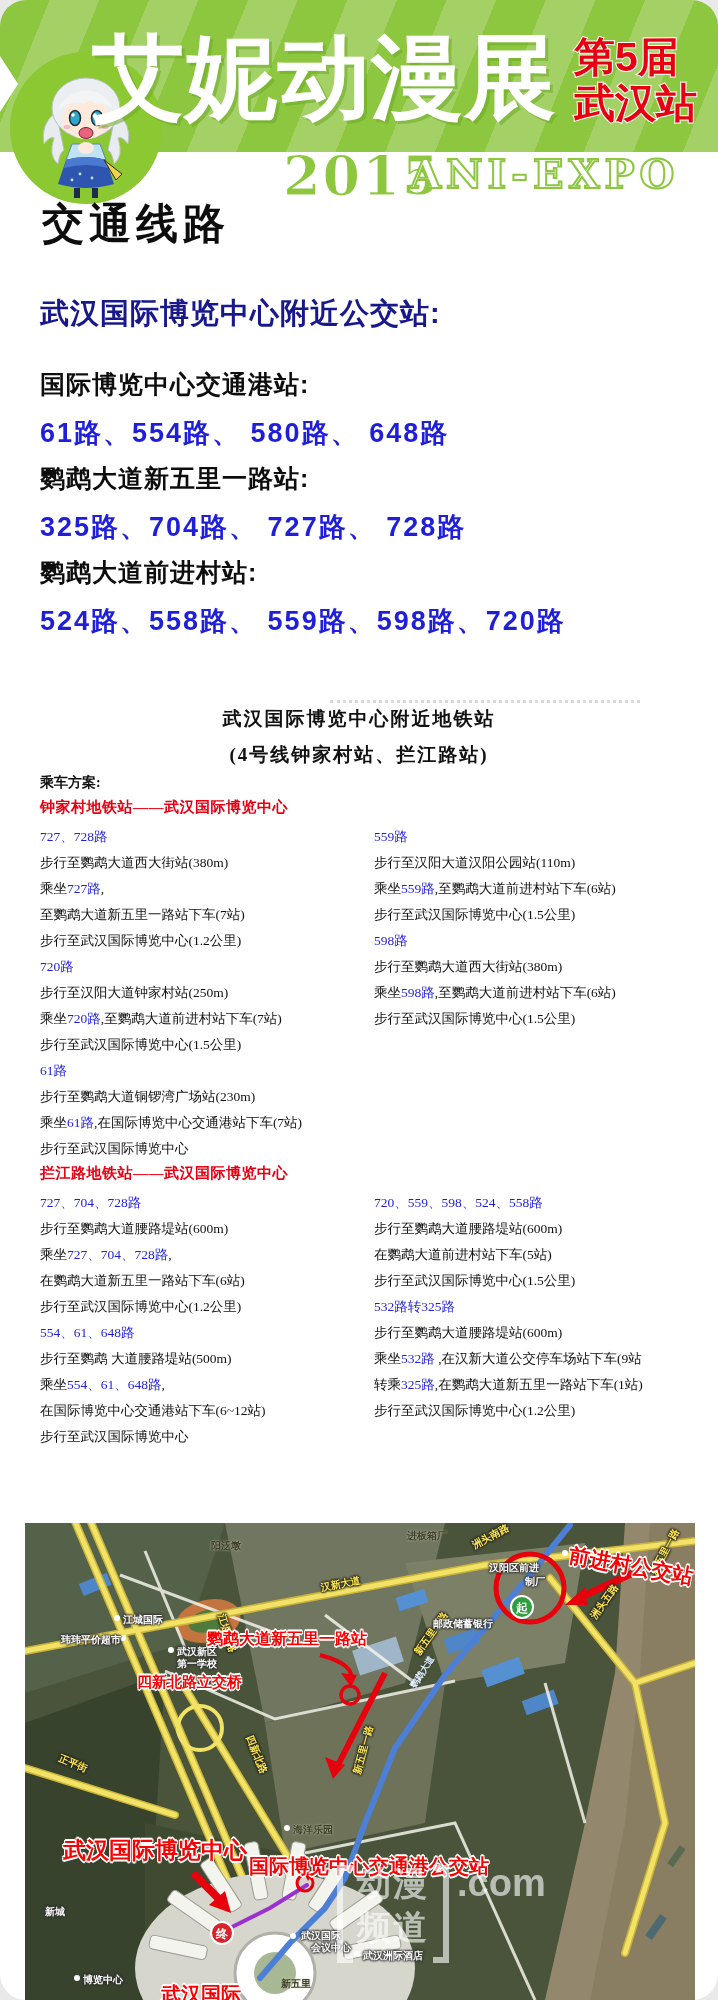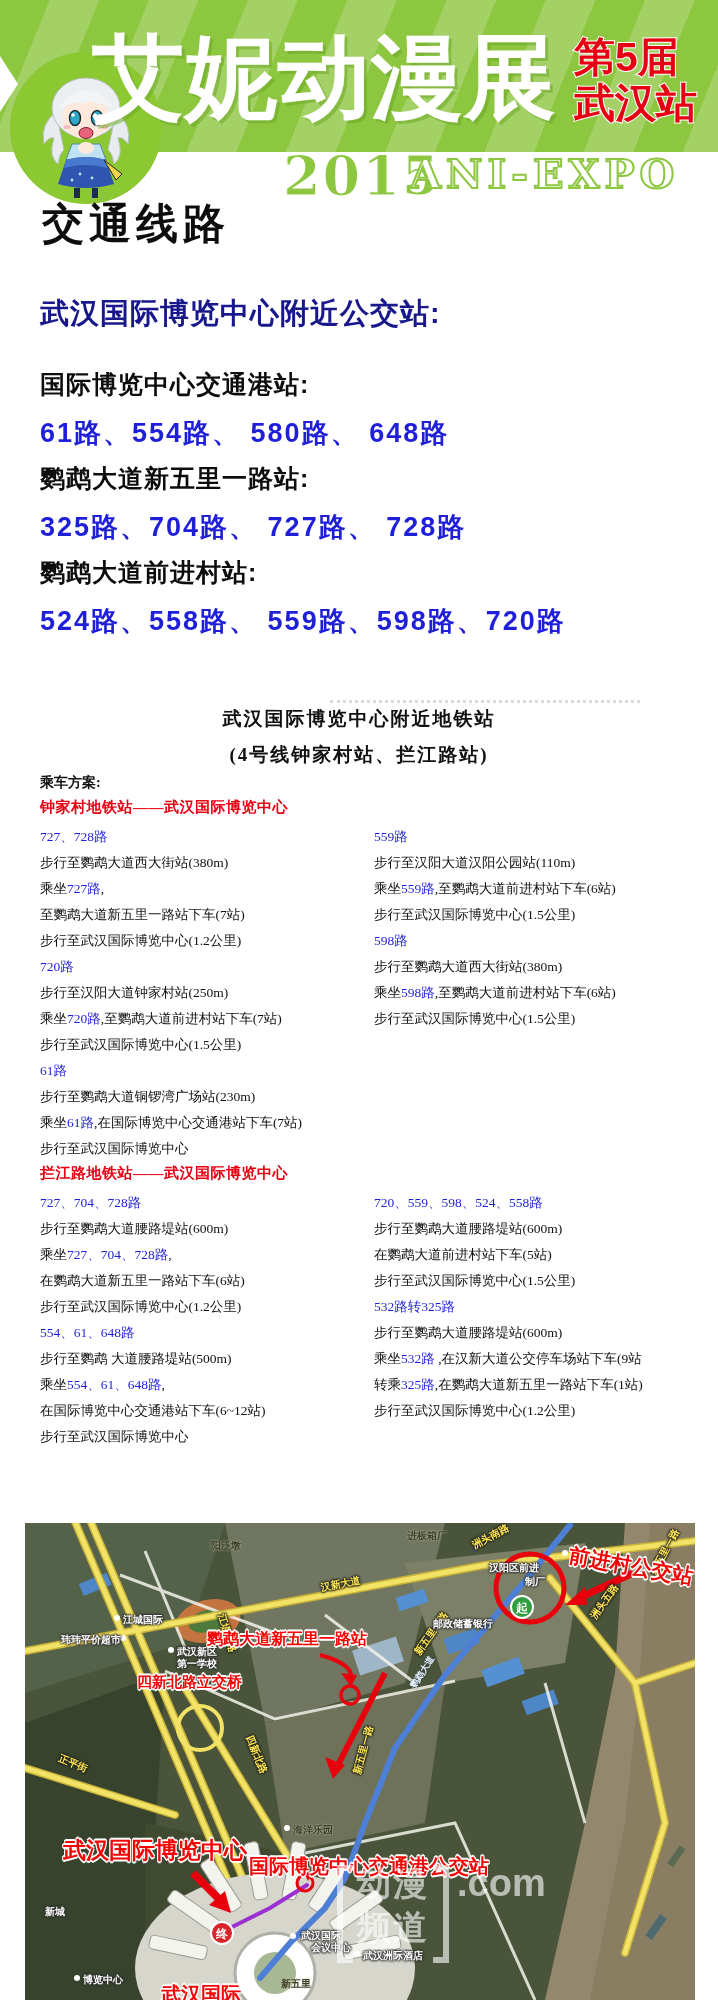--- a/index.html
+++ b/index.html
@@ -1,17 +1,17 @@
 <!DOCTYPE html>
 <html><head>
 <meta charset="utf-8">
 <style>
   html,body{margin:0;padding:0;background:#e9e9e9;}
   .page{position:relative;width:718px;height:2000px;background:#ffffff;overflow:hidden;
-        font-family:"Liberation Sans","DejaVu Sans",sans-serif;}
+        font-family:"Liberation Sans","DejaVu Sans",sans-serif;border-radius:26px;}
   
   .header{position:absolute;left:0;top:0;width:718px;height:152px;background:#8dc63f;
     background-image:repeating-linear-gradient(112deg,rgba(255,255,255,0) 0 46px,rgba(255,255,255,.20) 46px 92px);}
   .notch{position:absolute;left:0;top:56px;width:0;height:0;border-top:28px solid transparent;
          border-bottom:28px solid transparent;border-left:18px solid #fff;}
   .mascot-circle{position:absolute;left:10px;top:52px;width:152px;height:152px;border-radius:50%;
                  background:#8dc63f;overflow:hidden;}
   .main-title{position:absolute;left:92px;top:22px;font-size:92px;line-height:110px;font-weight:900;
               color:#ffffff;letter-spacing:1px;text-shadow:3px 3px 0 rgba(110,170,40,.55);white-space:nowrap;}
   .edition{position:absolute;left:574px;top:34px;font-size:41px;line-height:46px;font-weight:900;

